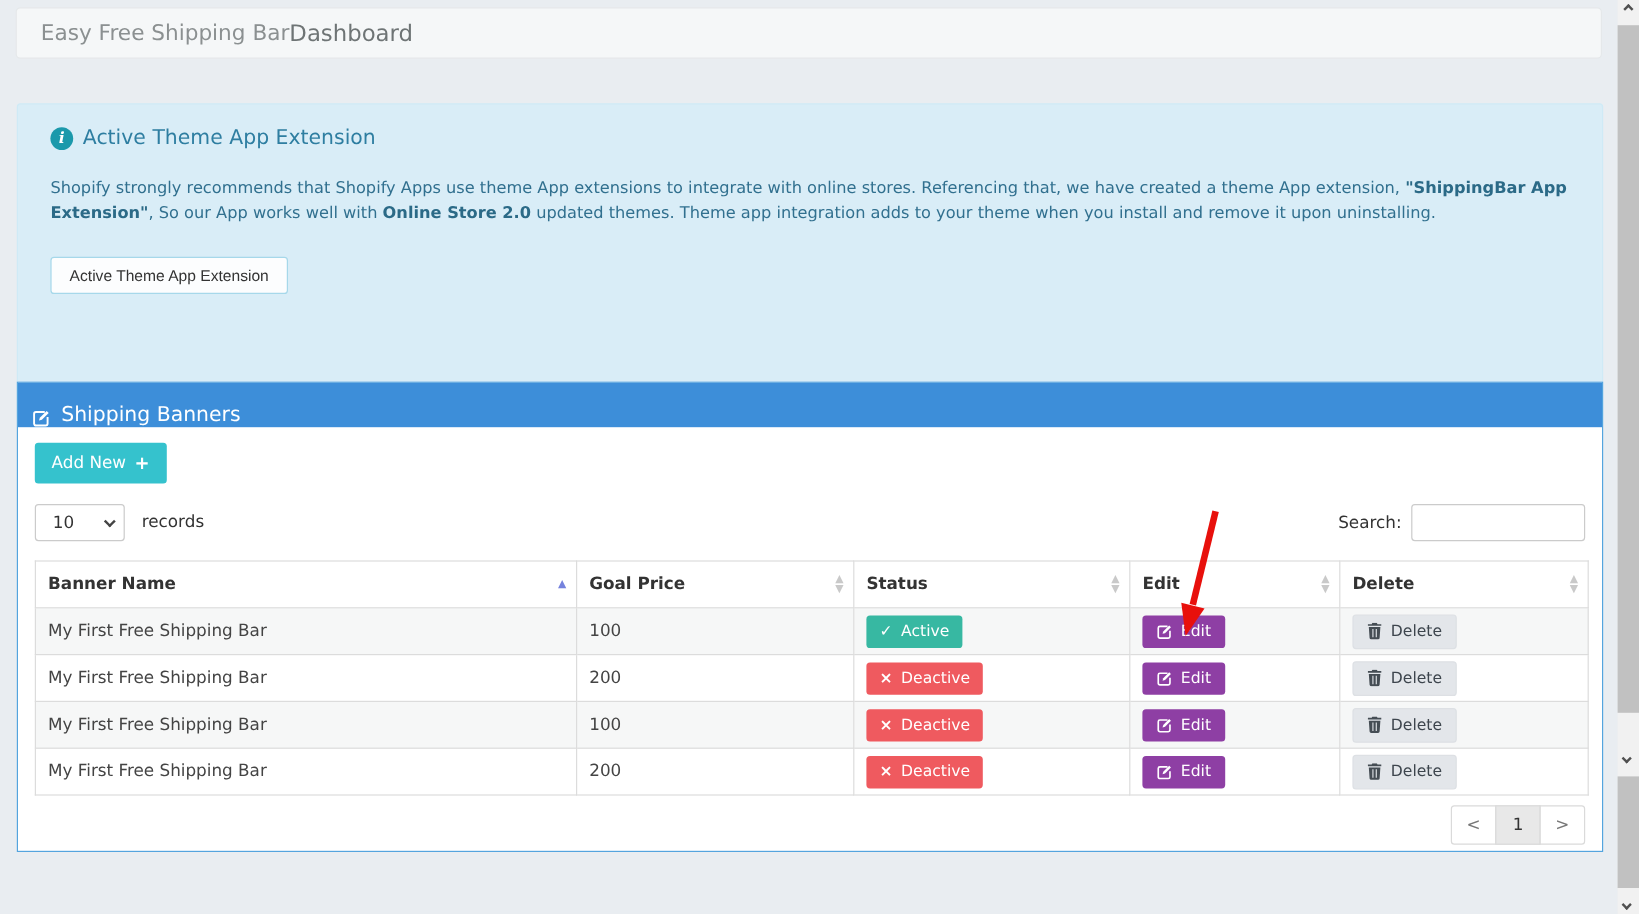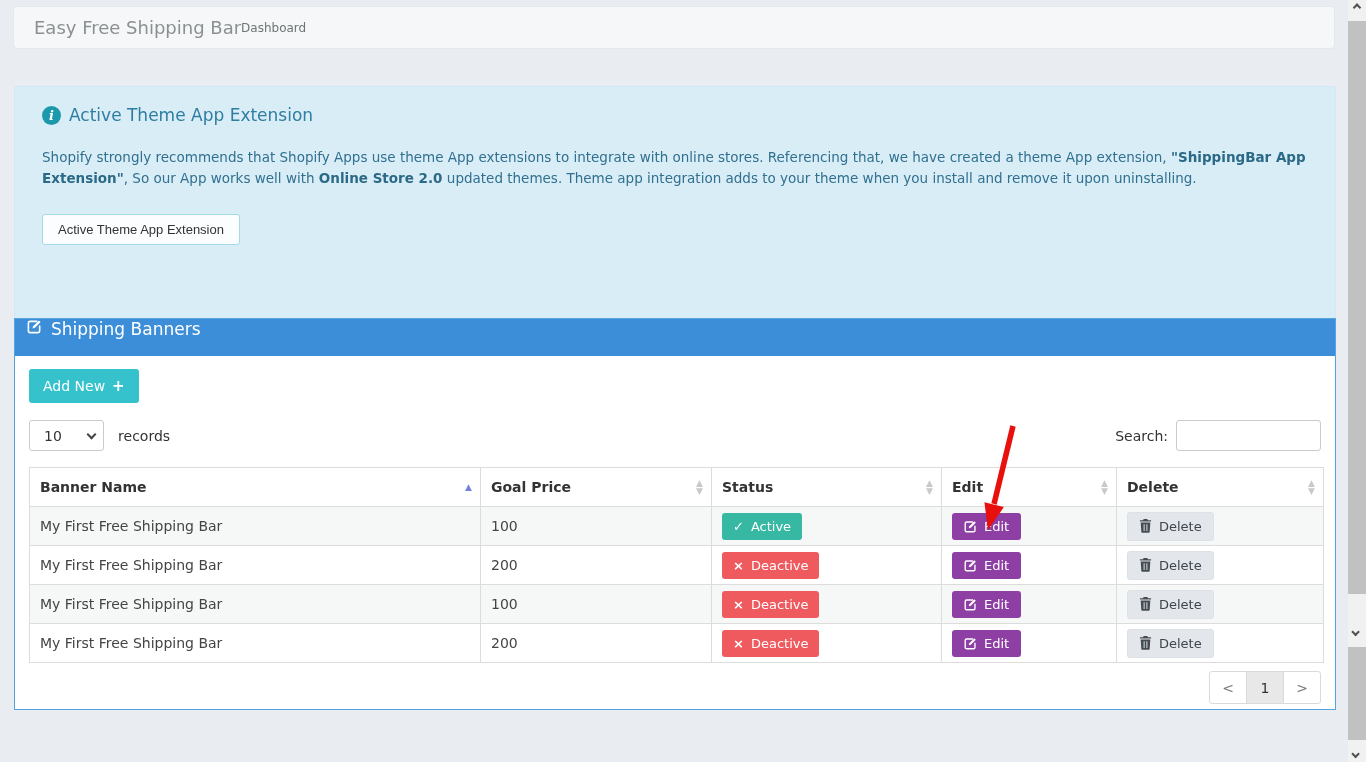--- a/index.html
+++ b/index.html
@@ -13,21 +13,21 @@
   }
 
   
   .topbar {
     position:absolute; left:13px; top:6px; width:1322px; height:43px;
     background:#f5f7f8; border:1px solid #e5e8ea; border-radius:4px;
     display:flex; align-items:center; 
     padding:0 30px 0 20px;
   }
   .topbar-title { font-size:18px; color:#8b9091; }
-  .topbar-nav { font-size:12px; color:#6e7475; cursor:pointer; }
+  .topbar-nav { font-size:19px; color:#6e7475; cursor:pointer; }
 
   
   .info-panel {
     position:absolute; left:14px; top:86px; width:1322px; height:264px;
     background:#d9edf7; border:1px solid #cfeaf6; border-radius:3px;
     padding:18px 27px; color:#31708f;
   }
   .info-head { display:flex; align-items:center; gap:8px; }
   .info-icon {
     width:19px; height:19px; border-radius:50%; background:#1b99ab; color:#fff;
@@ -44,21 +44,21 @@
     border:1px solid #a6d8ea; border-radius:3px; padding:7px 15px;
     font-size:13px; color:#333; cursor:pointer;
   }
 
   
   .banners-panel {
     position:absolute; left:14px; top:318px; width:1322px; height:392px;
     background:#fff; border:1px solid #54a4de;
   }
   .panel-head {
-    height:37px; background:#3d8ed9; color:#fff; display:flex; align-items:flex-start;
+    height:37px; background:#3d8ed9; color:#fff; display:flex; align-items:flex-end;
     gap:9px; padding:0 12px; font-size:17px;
   }
   .panel-head .psq { width:15px; height:15px; }
   .panel-body { position:relative; height:353px; padding:13px 14px; }
 
   .btn-addnew {
     display:inline-flex; align-items:center; gap:7px;
     background:#35c2cd; color:#fff; border:none; border-radius:3px;
     padding:8px 14px; font-size:14px; cursor:pointer; font-family:inherit;justify-content:center;
   }

